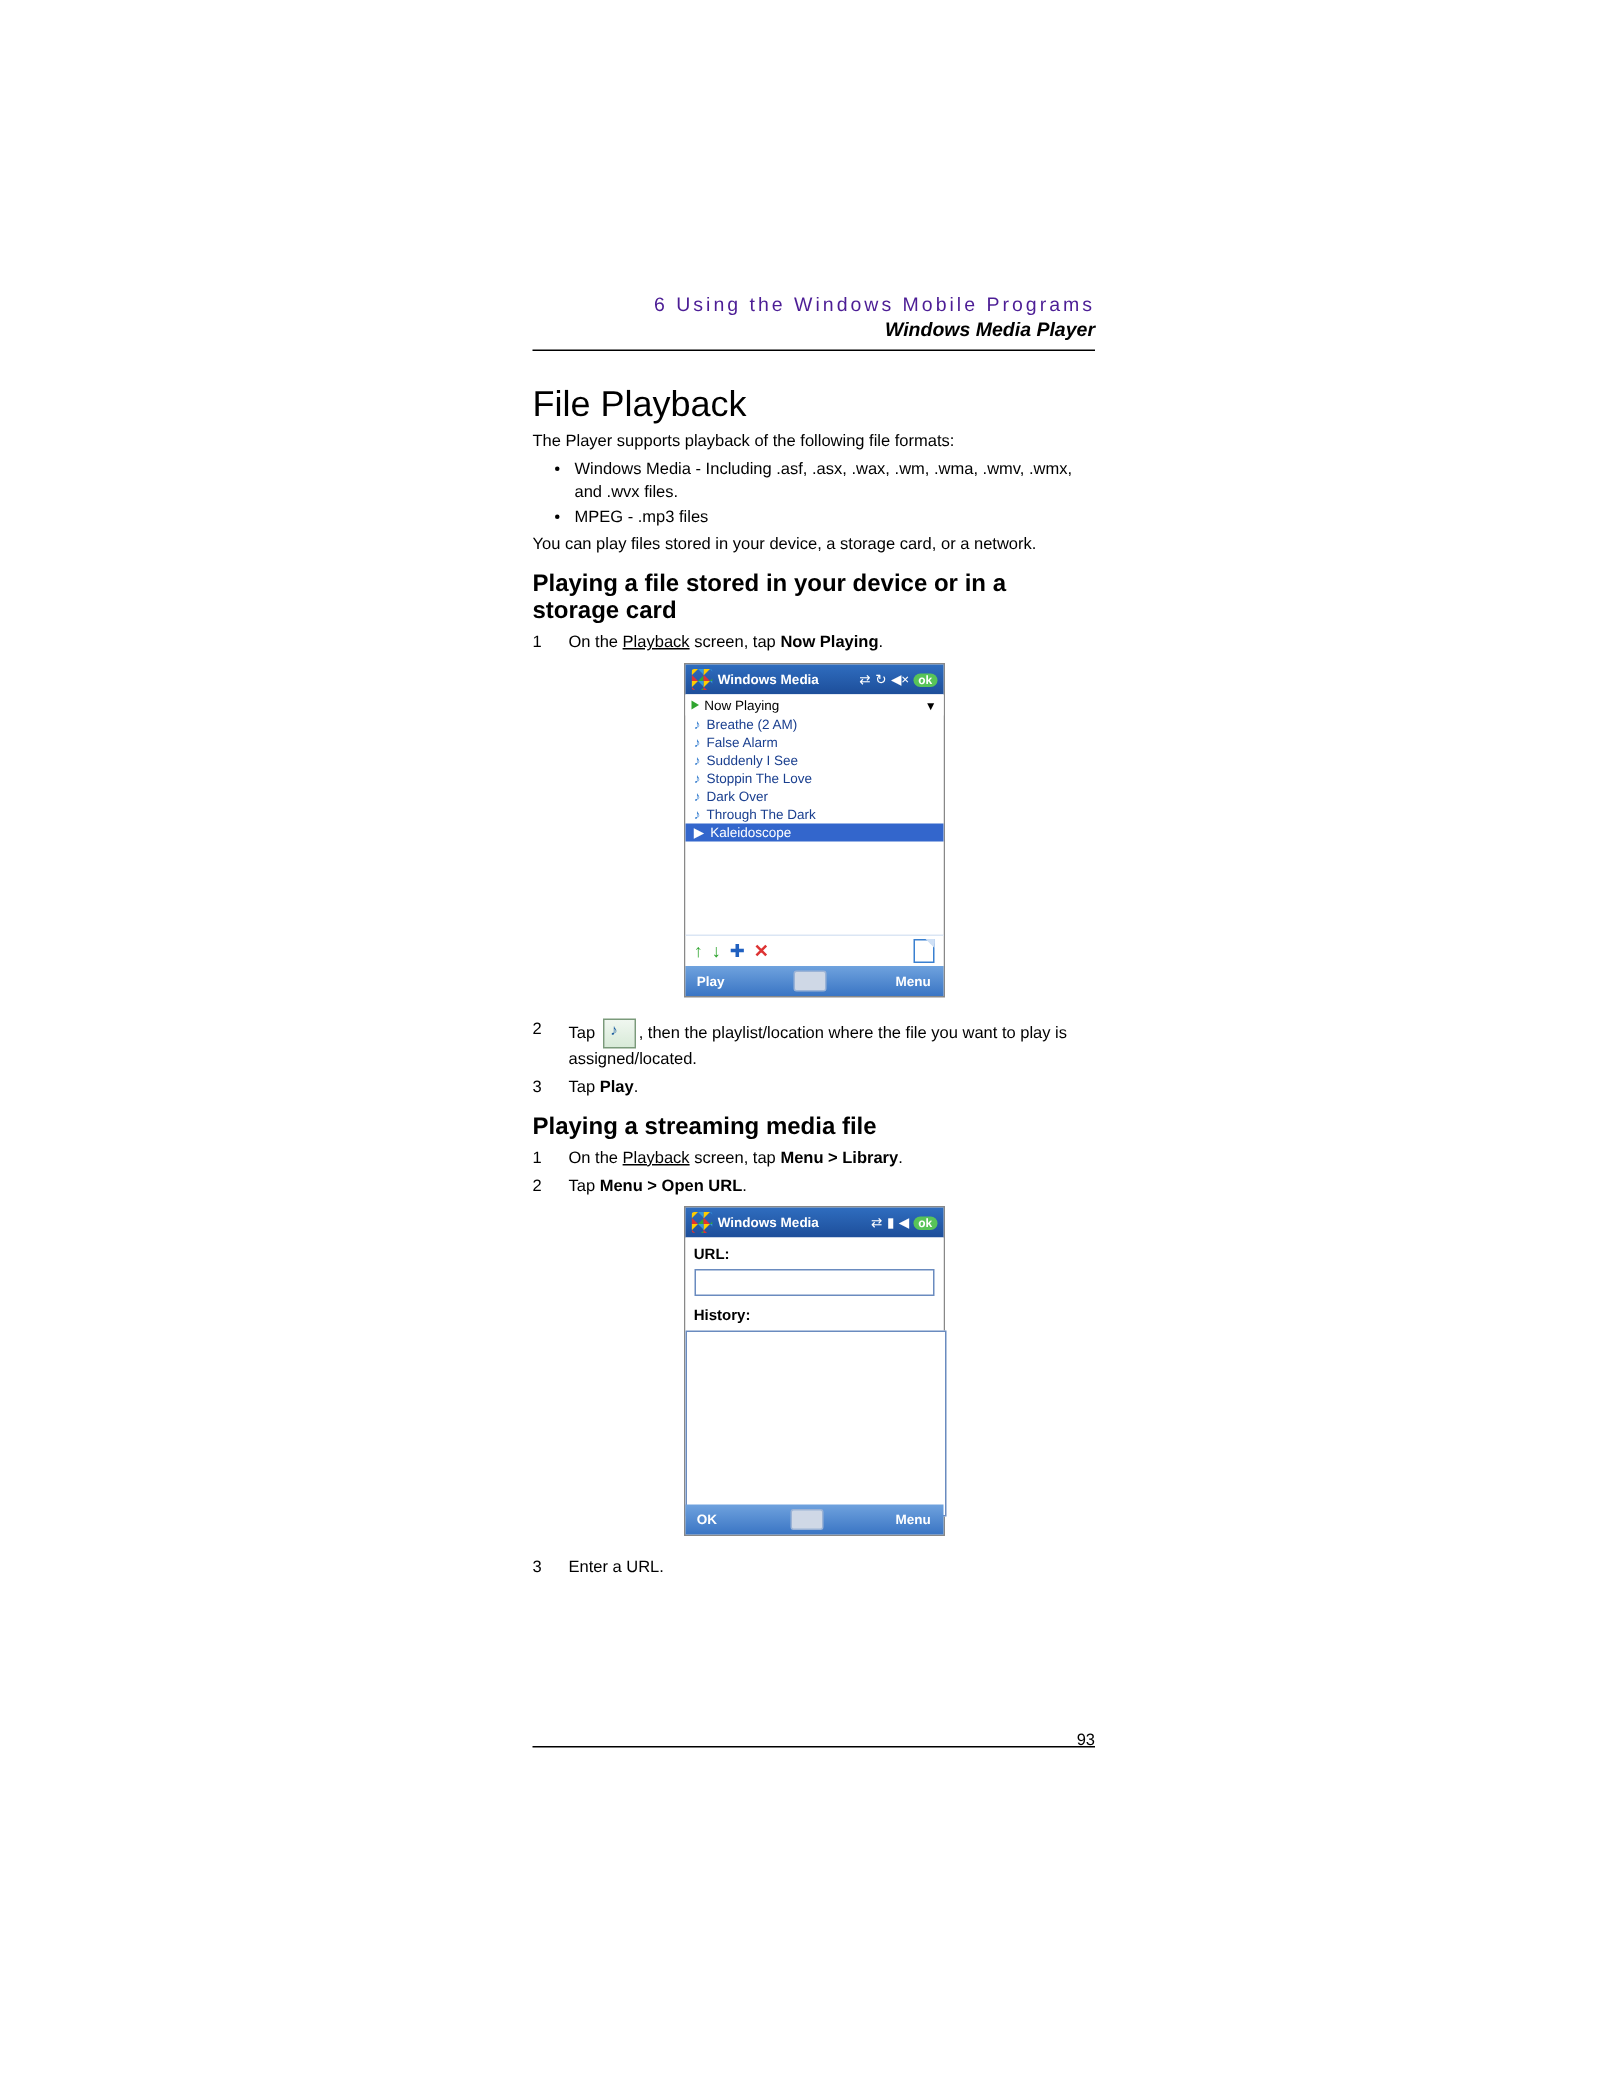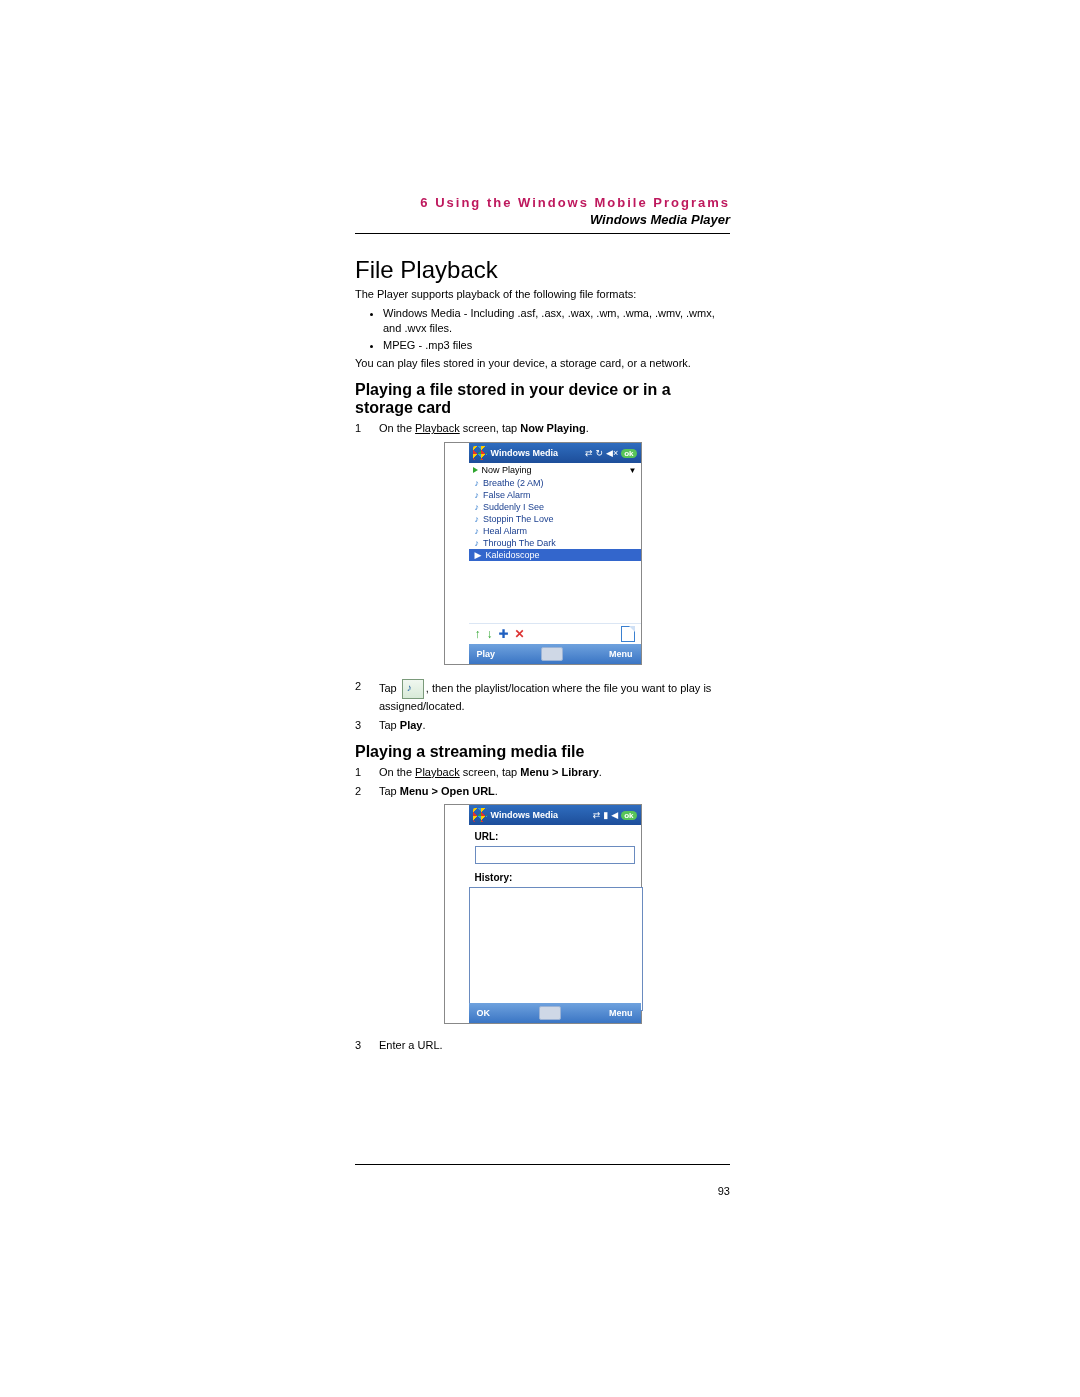--- a/index.html
+++ b/index.html
@@ -14,23 +14,22 @@
     width: 1080px;
     height: 1397px;
     position: relative;
     box-sizing: border-box;
     padding: 195px 350px 0 355px;
   }
   .chapter-line {
     text-align: right;
     font-size: 13px;
     letter-spacing: 2px;
-    color: #be185d;
+    color: #4c1d95;
     margin-bottom: 2px;
-    font-weight: bold;
   }
   .section-title {
     text-align: right;
     font-style: italic;
     font-weight: bold;
     font-size: 13px;
     margin-bottom: 6px;
   }
   hr.rule {
     border: none;
@@ -98,21 +97,20 @@
     margin: 6px 0 14px 0;
   }
 
   
   .wm-screen {
     width: 172px;
     border: 1px solid #888;
     background: #fff;
     font-size: 9px;
     font-family: Tahoma, Arial, sans-serif;
-    padding-left: 24px;
   }
   .wm-title {
     background: linear-gradient(#2f6dbf, #1d4e9a);
     color: #fff;
     height: 20px;
     display: flex;
     align-items: center;
     padding: 0 4px;
     gap: 4px;
   }
@@ -243,21 +241,21 @@
     border: 1px solid #6a8bbf;
     width: calc(100% + 12px);
     margin-left: -6px;
     height: 122px;
     background: #fff;
   }
 
   .page-number {
     position: absolute;
     right: 350px;
-    bottom: 200px;
+    bottom: 231px;
     font-size: 11px;
   }
   hr.footer-rule {
     position: absolute;
     left: 355px;
     right: 350px;
     bottom: 232px;
     border: none;
     border-top: 1px solid #000;
     margin: 0;
@@ -320,21 +318,21 @@
         <div class="track">
             <span class="note">♪</span>
             <span>Suddenly I See</span>
           </div>
         <div class="track">
             <span class="note">♪</span>
             <span>Stoppin The Love</span>
           </div>
         <div class="track">
             <span class="note">♪</span>
-            <span>Heal Alarm</span>
+            <span>Dark Over</span>
           </div>
         <div class="track">
             <span class="note">♪</span>
             <span>Through The Dark</span>
           </div>
         <div class="track selected">
             <span class="note">▶</span>
             <span>Kaleidoscope</span>
           </div>
       </div>

